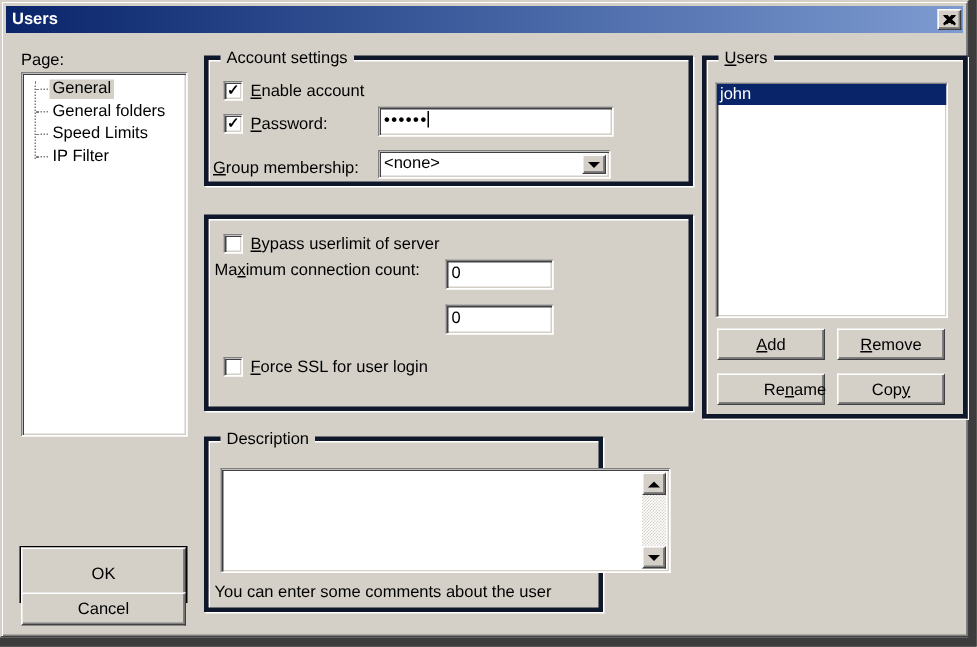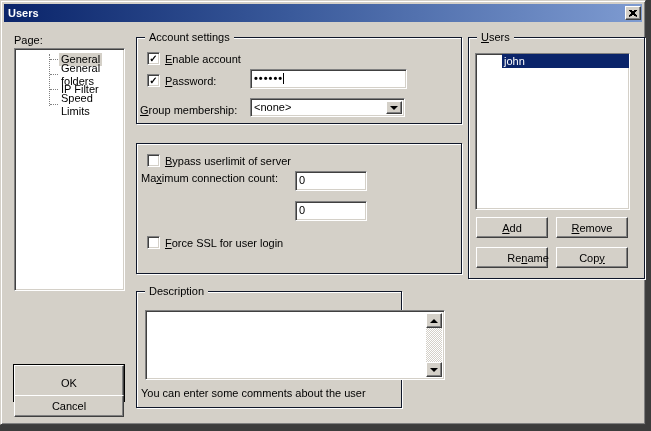--- a/index.html
+++ b/index.html
@@ -25,33 +25,32 @@
   .close-btn {
     position:absolute; right:1px; top:2px; width:16px; height:14px;
     background:#d4d0c8; border:1px solid; border-color:#fff #404040 #404040 #fff;
     box-shadow: inset -1px -1px 0 #808080;
     display:flex; align-items:center; justify-content:center; cursor:default;
   }
   .sunken {
     background:#fff;
     border:1px solid; border-color:#808080 #fff #fff #808080;
     box-shadow: inset 1px 1px 0 #404040, inset -1px -1px 0 #d4d0c8;
-    padding-left: 26px;
   }
   .btn {
     position:absolute; background:#d4d0c8;
     border:1px solid; border-color:#fff #404040 #404040 #fff;
     box-shadow: inset -1px -1px 0 #808080;
     display:flex; align-items:center; justify-content:center;
     font-size:11px; cursor:default;
   }
   .btn-default { box-shadow: inset -1px -1px 0 #808080, 0 0 0 1px #000; }
   .groupbox {
     position:absolute;
-    border:1px solid #0f172a;
+    border:3px solid #0f172a;
     box-shadow: 1px 1px 0 #fff, inset 1px 1px 0 #fff;
   }
   .group-title {
     position:absolute; top:-7px; left:8px;
     background:#d4d0c8; padding:0 4px; line-height:13px;
   }
   .label { position:absolute; white-space:nowrap; }
   .checkbox {
     position:absolute; width:13px; height:13px; background:#fff;
     border:1px solid; border-color:#808080 #fff #fff #808080;
@@ -121,25 +120,25 @@
         <div class="tree-row">
           <span class="tree-stub"></span>
           <span class="tree-label selected">General</span>
         </div>
         <div class="tree-row">
           <span class="tree-stub"></span>
           <span class="tree-label">General folders</span>
         </div>
         <div class="tree-row">
           <span class="tree-stub"></span>
+          <span class="tree-label">Speed Limits</span>
+        </div>
+        <div class="tree-row">
+          <span class="tree-stub"></span>
           <span class="tree-label">IP Filter</span>
-        </div>
-        <div class="tree-row">
-          <span class="tree-stub"></span>
-          <span class="tree-label">Speed Limits</span>
         </div>
       </div>
     </div>
 
     <div class="btn btn-default" style="left:13px; top:364px; width:110px; height:36px;">OK</div>
     <div class="btn" style="left:13px; top:394px; width:110px; height:22px;">Cancel</div>
 
     <div class="groupbox" style="left:135px; top:36px; width:326px; height:87px;">
       <span class="group-title">Account settings</span>
 

